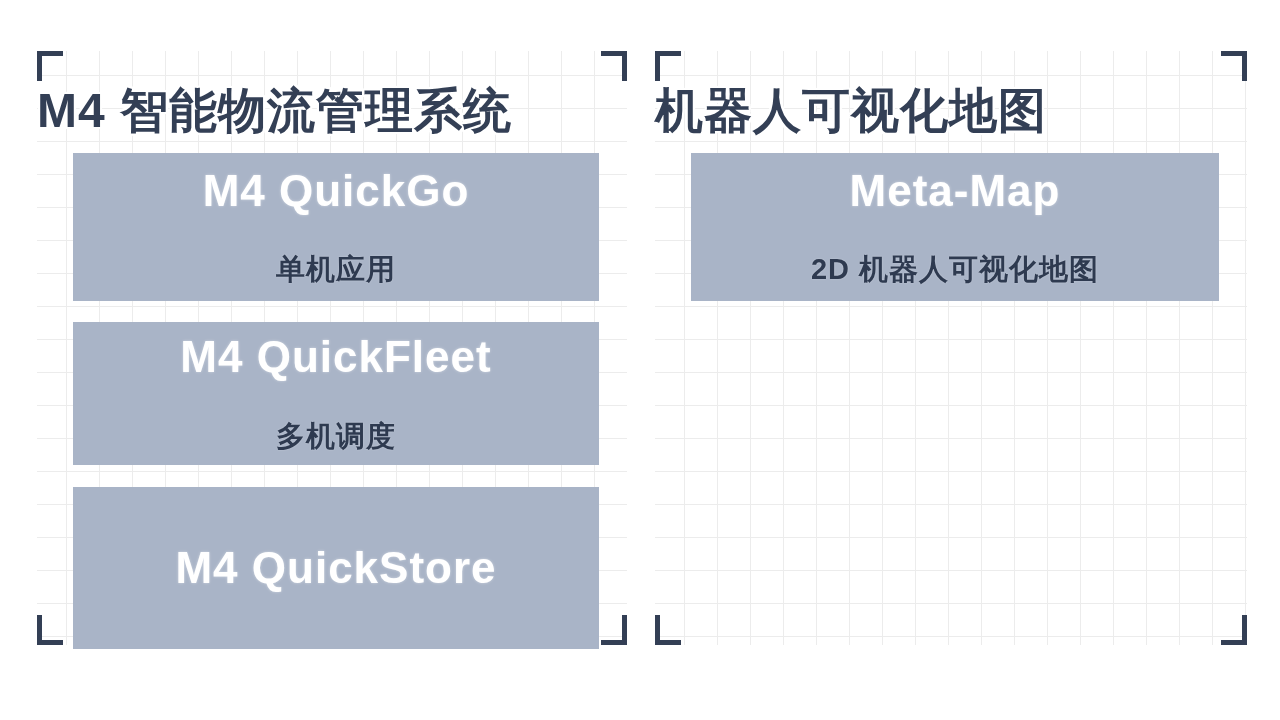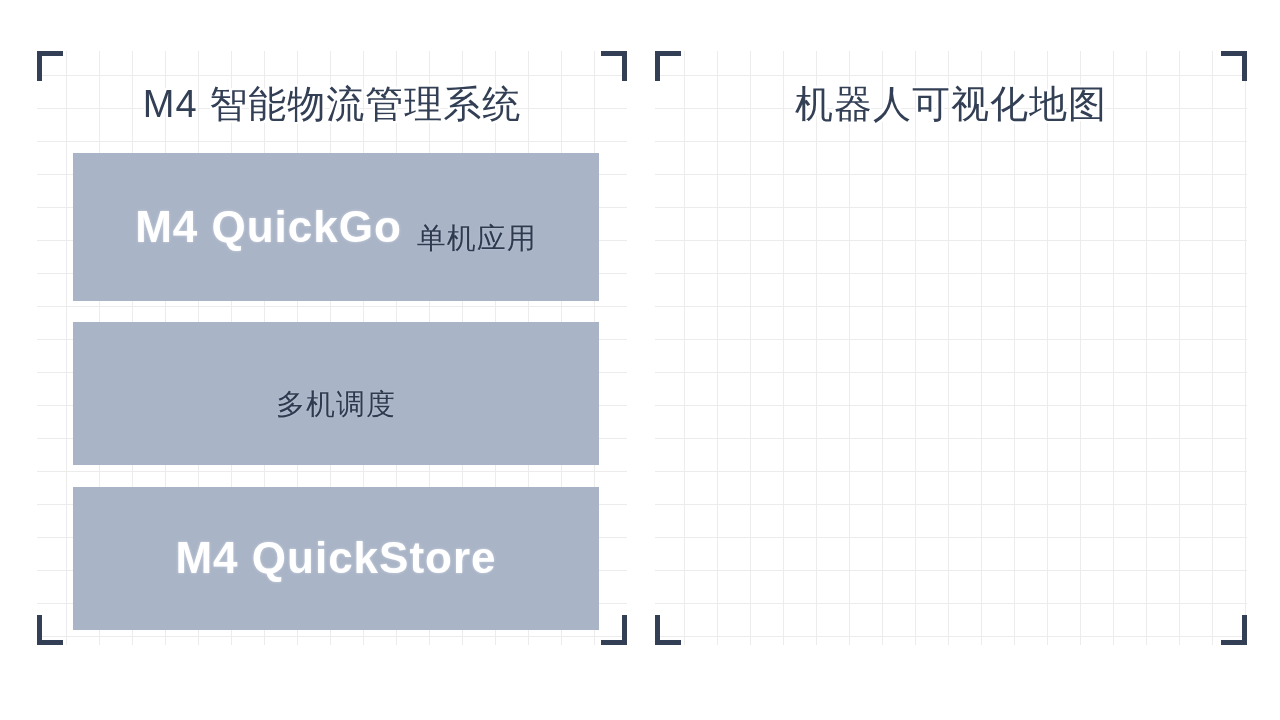--- a/index.html
+++ b/index.html
@@ -36,57 +36,58 @@
   .corner.tl { top: 0;    left: 0;    border-top: 5px solid #333f55;    border-left: 5px solid #333f55; }
   .corner.tr { top: 0;    right: 0;   border-top: 5px solid #333f55;    border-right: 5px solid #333f55; }
   .corner.bl { bottom: 0; left: 0;    border-bottom: 5px solid #333f55; border-left: 5px solid #333f55; }
   .corner.br { bottom: 0; right: 0;   border-bottom: 5px solid #333f55; border-right: 5px solid #333f55; }
 
   .panel-title {
     position: absolute;
     top: 28px;
     left: 0;
     width: 100%;
-    text-align: center;
-    font-size: 38px;
-    font-weight: normal;
+    text-align: left;
+    font-size: 48px;
+    font-weight: bold;
     letter-spacing: 1px;
     color: #333f55;
     text-shadow:
       2px 0 0 #fff, -2px 0 0 #fff, 0 2px 0 #fff, 0 -2px 0 #fff,
       2px 2px 0 #fff, -2px -2px 0 #fff, 2px -2px 0 #fff, -2px 2px 0 #fff,
       0 0 4px #fff;
   }
 
   .card {
     position: absolute;
     left: 36px;
     right: 28px;
     background: #a9b4c7;
     display: flex;
+    flex-direction: column;
     align-items: center;
     justify-content: center;
     text-align: center;
     gap: 15px;
   }
   .card.pos1 { top: 102px; height: 148px; }
   .card.pos2 { top: 271px; height: 143px; }
-  .card.pos3 { top: 436px; height: 143px; }
+  .card.pos3 { top: 436px; height: 162px; }
 
   .card-name {
     font-size: 44px;
     font-weight: bold;
     color: #ffffff;
     line-height: 1.1;
     letter-spacing: 1px;
     text-shadow: 0 0 3px rgba(255,255,255,0.45);
   }
   .card-desc {
     font-size: 29px;
-    font-weight: normal;
+    font-weight: bold;
     color: #2e3a50;
     line-height: 1.2;
     margin-top: 22px;
     letter-spacing: 1px;
     text-shadow: 0 0 2px rgba(255,255,255,0.35);
   }
 </style>
 </head>
 <body>
 
@@ -97,31 +98,36 @@
   <div class="corner br"></div>
 
   <div class="panel-title">M4 智能物流管理系统</div>
 
   <div class="card pos1">
     <div class="card-name">M4 QuickGo</div>
     <div class="card-desc">单机应用</div>
   </div>
 
   <div class="card pos2">
+    <div class="card-name">M4 QuickFleet</div>
     <div class="card-desc">多机调度</div>
   </div>
 
   <div class="card pos3">
     <div class="card-name">M4 QuickStore</div>
   </div>
 </div>
 
 <div id="panel-right" class="panel">
   <div class="corner tl"></div>
   <div class="corner tr"></div>
   <div class="corner bl"></div>
   <div class="corner br"></div>
 
   <div class="panel-title">机器人可视化地图</div>
 
+  <div class="card pos1">
+    <div class="card-name">Meta-Map</div>
+    <div class="card-desc">2D 机器人可视化地图</div>
+  </div>
 
 
 </div>
 
 </body></html>

